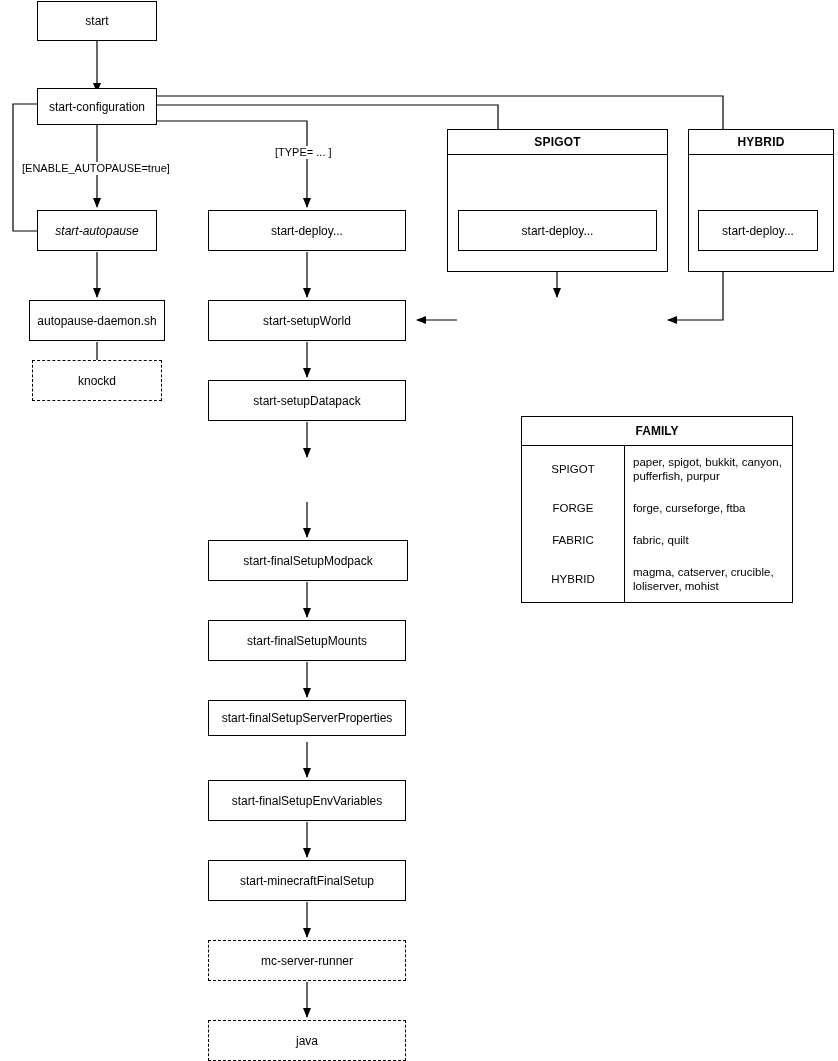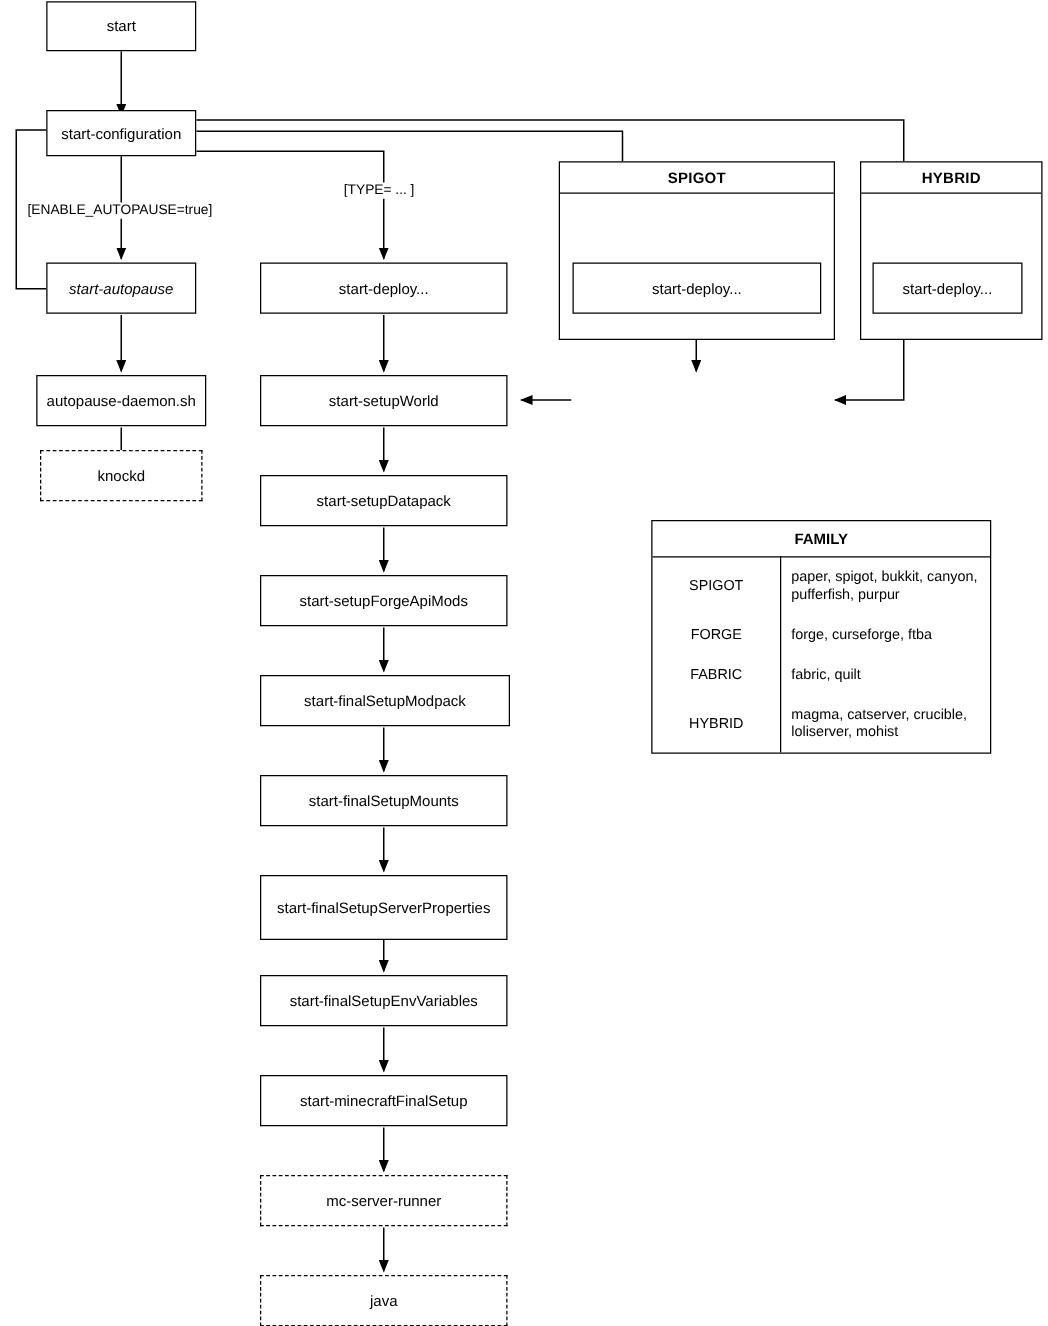--- a/index.html
+++ b/index.html
@@ -190,27 +190,26 @@
 
   <div class="node" style="left:458px; top:210px; width:199px; height:41px;">start-deploy...</div>
 
   <div class="node" style="left:698px; top:210px; width:120px; height:41px;">start-deploy...</div>
 
 
   <div class="node" style="left:208px; top:300px; width:198px; height:41px;">start-setupWorld</div>
 
   <div class="node" style="left:208px; top:380px; width:198px; height:41px;text-align:center;">start-setupDatapack</div>
 
-  <div class="node" style="left:208px; top:460px; width:198px; height:41px;">start-setupForgeApiMods</div>
 
   <div class="node" style="left:208px; top:540px; width:200px; height:41px;">start-finalSetupModpack</div>
 
   <div class="node" style="left:208px; top:620px; width:198px; height:41px;">start-finalSetupMounts</div>
 
-  <div class="node" style="left:208px; top:700px; width:198px; height:52px;">start-finalSetupServerProperties</div>
+  <div class="node" style="left:208px; top:700px; width:198px; height:36px;">start-finalSetupServerProperties</div>
 
   <div class="node" style="left:208px; top:780px; width:198px; height:41px;">start-finalSetupEnvVariables</div>
 
   <div class="node" style="left:208px; top:860px; width:198px; height:41px;">start-minecraftFinalSetup</div>
 
   <div class="node dashed" style="left:208px; top:940px; width:198px; height:41px;">mc-server-runner</div>
 
   <div class="node dashed" style="left:208px; top:1020px; width:198px; height:41px;">java</div>
 
   <div class="edge-label" style="left:21px; top:162px;">[ENABLE_AUTOPAUSE=true]</div>

